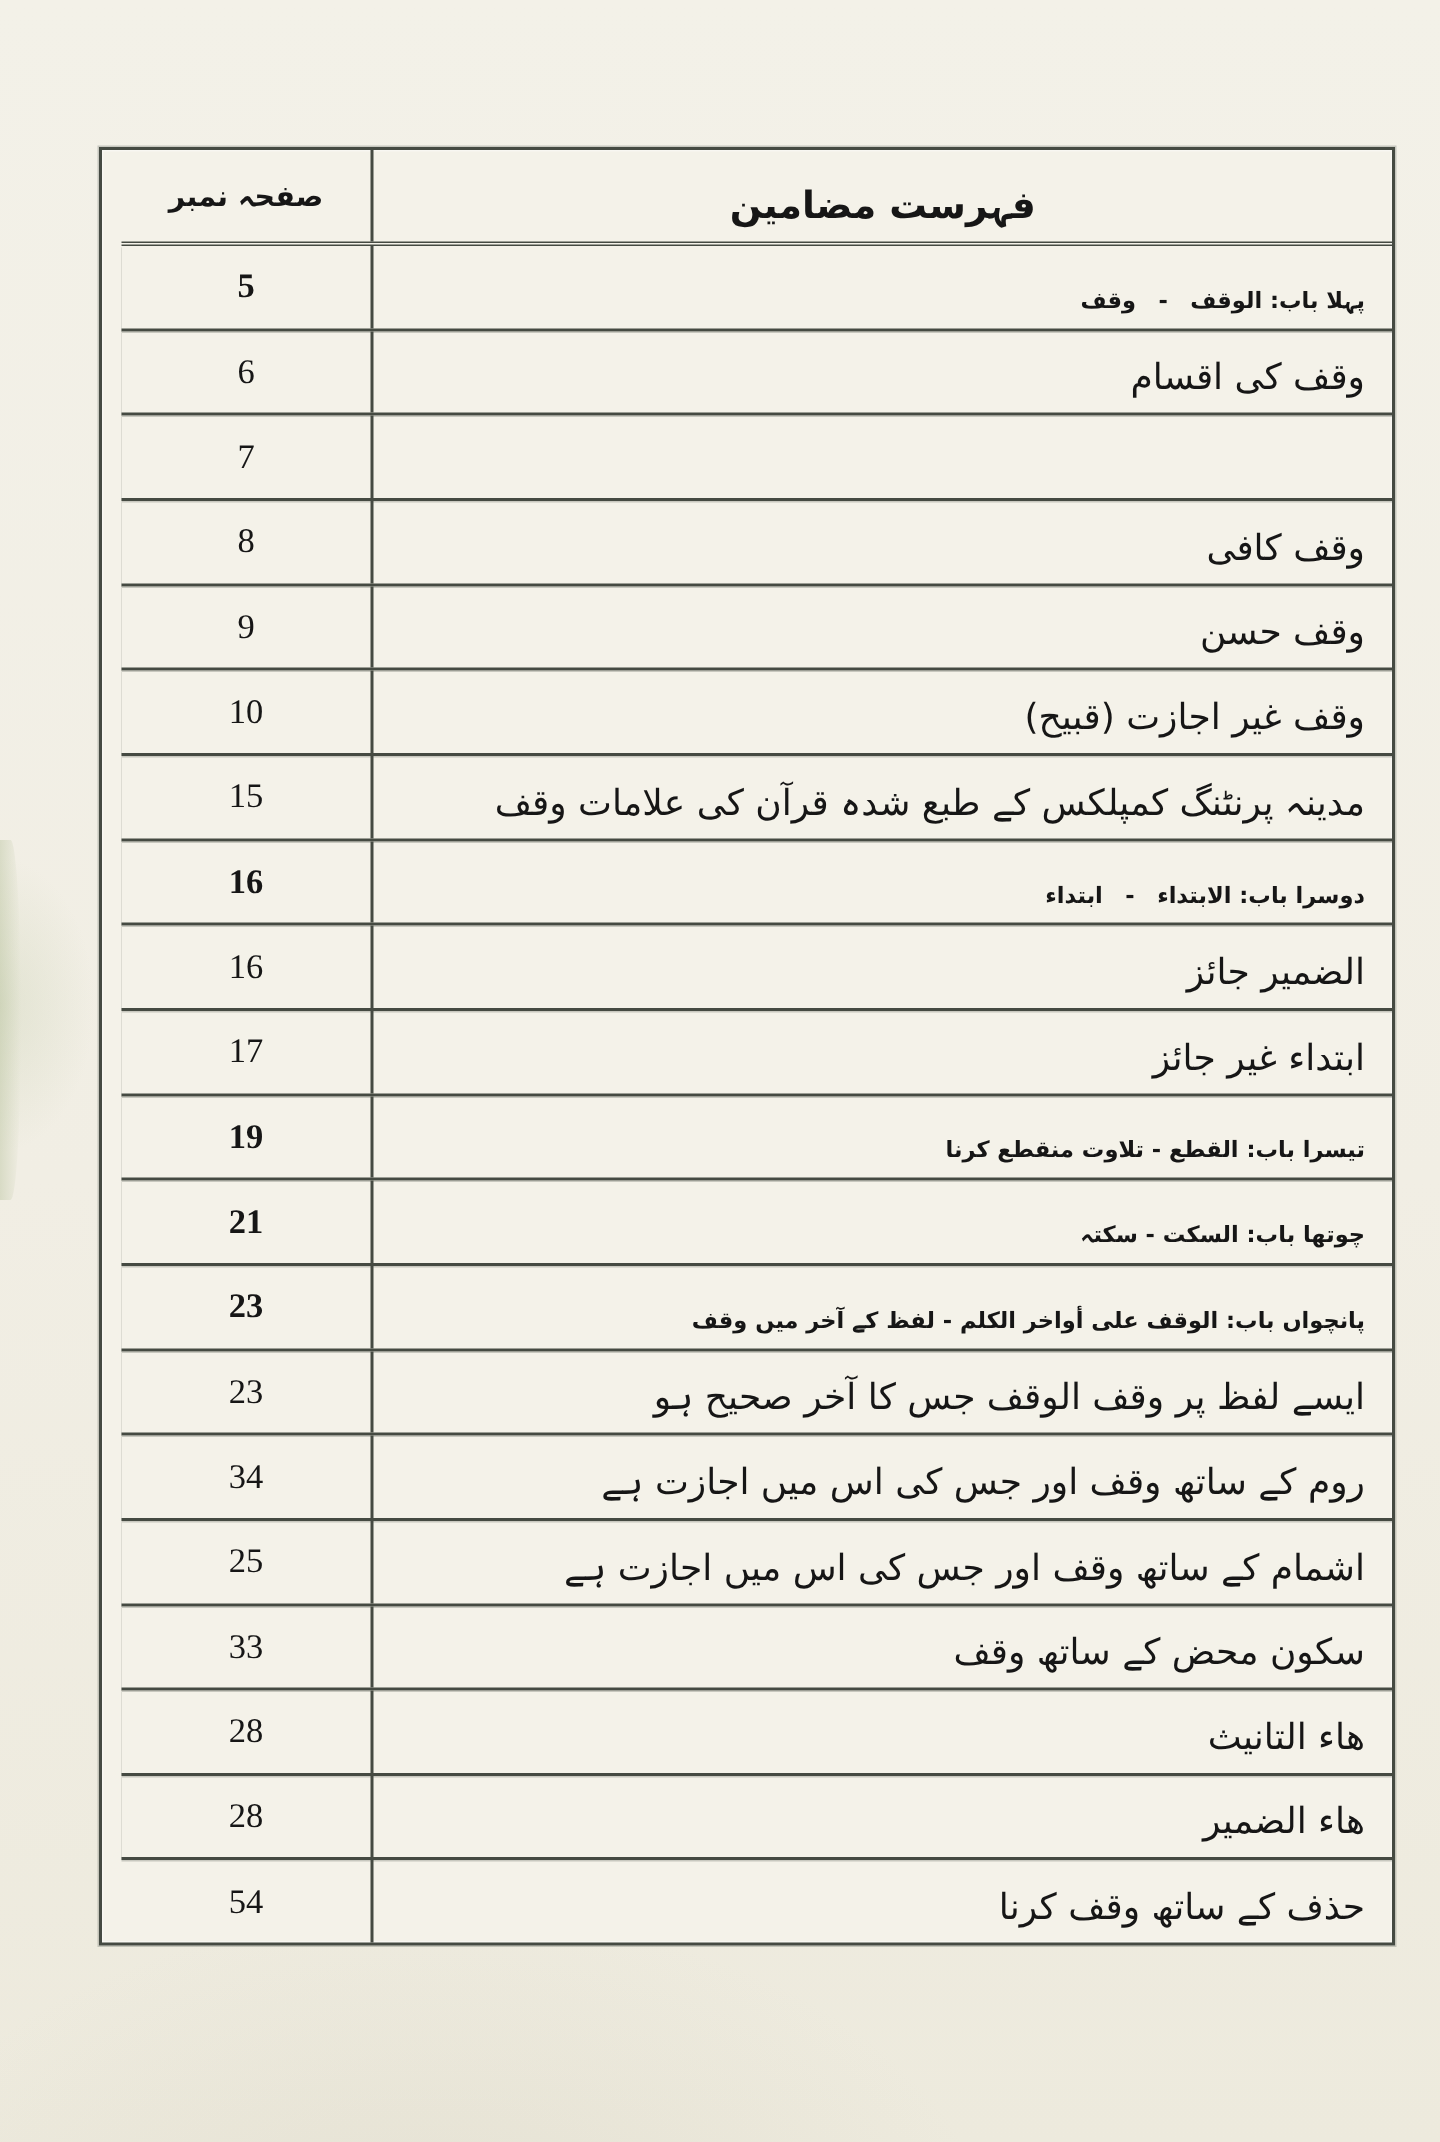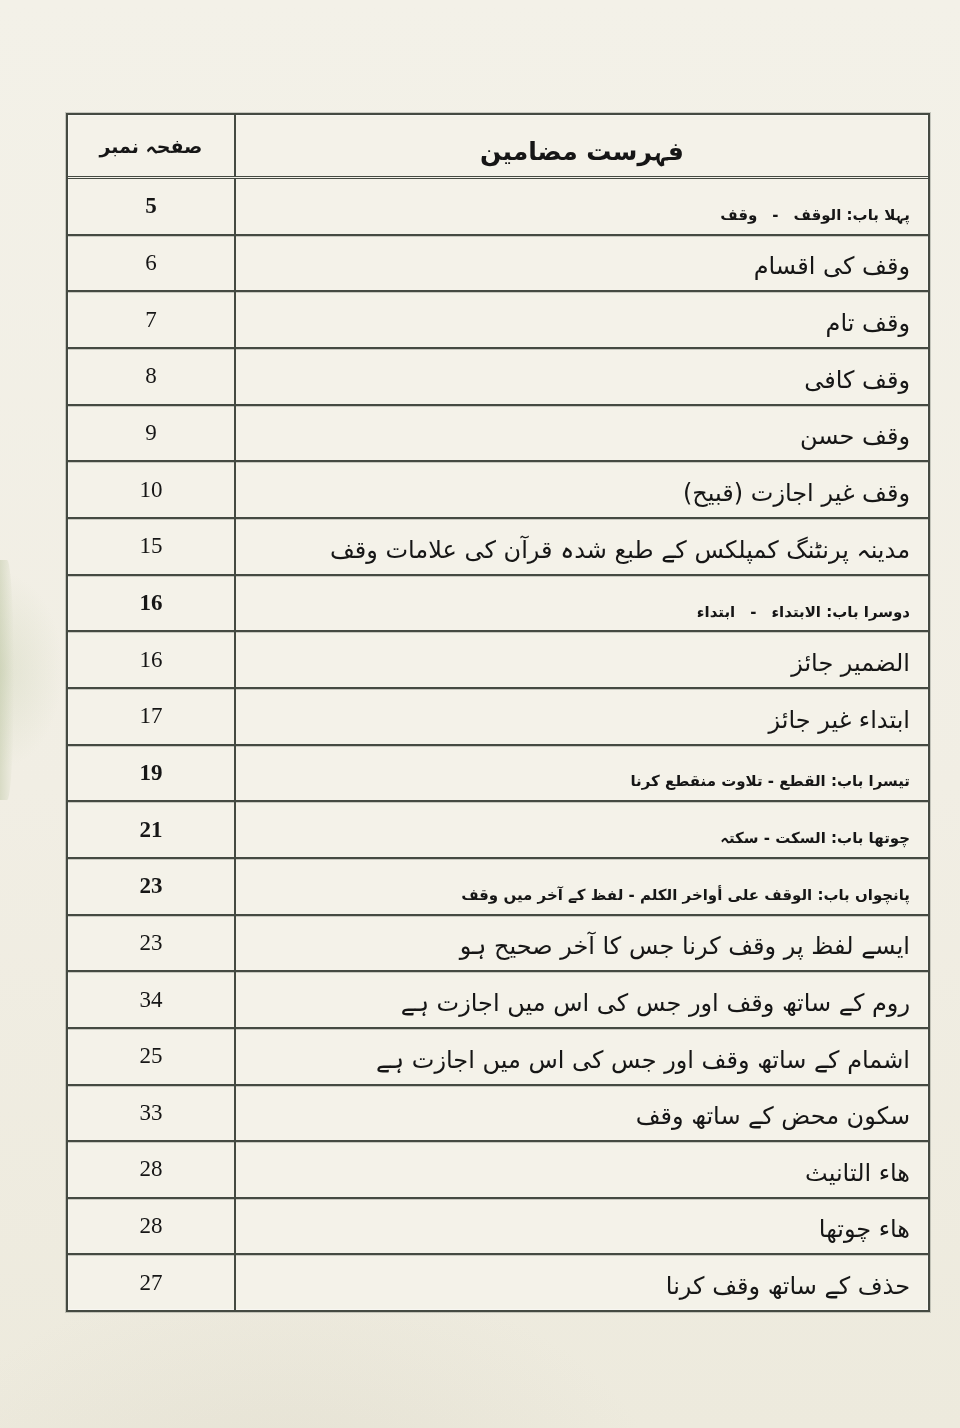--- a/index.html
+++ b/index.html
@@ -18,27 +18,28 @@
   .page{
     position:relative;
     width:960px;height:1428px;
     background:
       radial-gradient(ellipse 90px 140px at 0px 670px, rgba(196,205,172,0.35), rgba(196,205,172,0) 70%),
       radial-gradient(ellipse 500px 300px at 30% 105%, rgba(205,200,182,0.25), rgba(205,200,182,0) 75%),
       linear-gradient(180deg,#f3f1e8 0%,#f1eee4 55%,#edeadd 100%);
   }
   .toc-table{
     position:absolute;
-    left:66px;top:113px;
+    left:66px;top:98px;
     width:864px;height:1199px;
     display:flex;flex-direction:column;
     border:2px solid var(--line);
     outline:1px solid rgba(69,74,66,0.25);
     background:var(--cell-bg);
     box-shadow:0 0 0 1px rgba(255,255,255,0.4) inset;
+    padding-left:13px;
   }
   .header-row{
     height:64px;flex:0 0 64px;
     display:flex;
     border-bottom:3px double var(--line);
   }
   .num-col{
     width:168px;flex:0 0 168px;
     border-right:2px solid var(--line);
     display:flex;align-items:center;justify-content:center;
@@ -107,21 +108,20 @@
       <div class="title">پہلا باب: الوقف - وقف</div>
     </div>
 
     <div class="row">
       <div class="num">6</div>
       <div class="title">وقف کی اقسام</div>
     </div>
 
     <div class="row">
       <div class="num">7</div>
-      <div class="title">وقف تام</div>
     </div>
 
     <div class="row">
       <div class="num">8</div>
       <div class="title">وقف کافی</div>
     </div>
 
     <div class="row">
       <div class="num">9</div>
       <div class="title">وقف حسن</div>
@@ -162,21 +162,21 @@
       <div class="title">چوتھا باب: السکت - سکتہ</div>
     </div>
 
     <div class="row chapter">
       <div class="num">23</div>
       <div class="title">پانچواں باب: الوقف علی أواخر الکلم - لفظ کے آخر میں وقف</div>
     </div>
 
     <div class="row">
       <div class="num">23</div>
-      <div class="title">ایسے لفظ پر وقف کرنا جس کا آخر صحیح ہو</div>
+      <div class="title">ایسے لفظ پر وقف الوقف جس کا آخر صحیح ہو</div>
     </div>
 
     <div class="row">
       <div class="num">34</div>
       <div class="title">روم کے ساتھ وقف اور جس کی اس میں اجازت ہے</div>
     </div>
 
     <div class="row">
       <div class="num">25</div>
       <div class="title">اشمام کے ساتھ وقف اور جس کی اس میں اجازت ہے</div>
@@ -187,23 +187,23 @@
       <div class="title">سکون محض کے ساتھ وقف</div>
     </div>
 
     <div class="row">
       <div class="num">28</div>
       <div class="title">ھاء التانیث</div>
     </div>
 
     <div class="row">
       <div class="num">28</div>
-      <div class="title">ھاء چوتھا</div>
-    </div>
-
-    <div class="row">
-      <div class="num">27</div>
+      <div class="title">ھاء الضمیر</div>
+    </div>
+
+    <div class="row">
+      <div class="num">54</div>
       <div class="title">حذف کے ساتھ وقف کرنا</div>
     </div>
   </div>
   </div>
 
 </div>
 
 </body></html>

